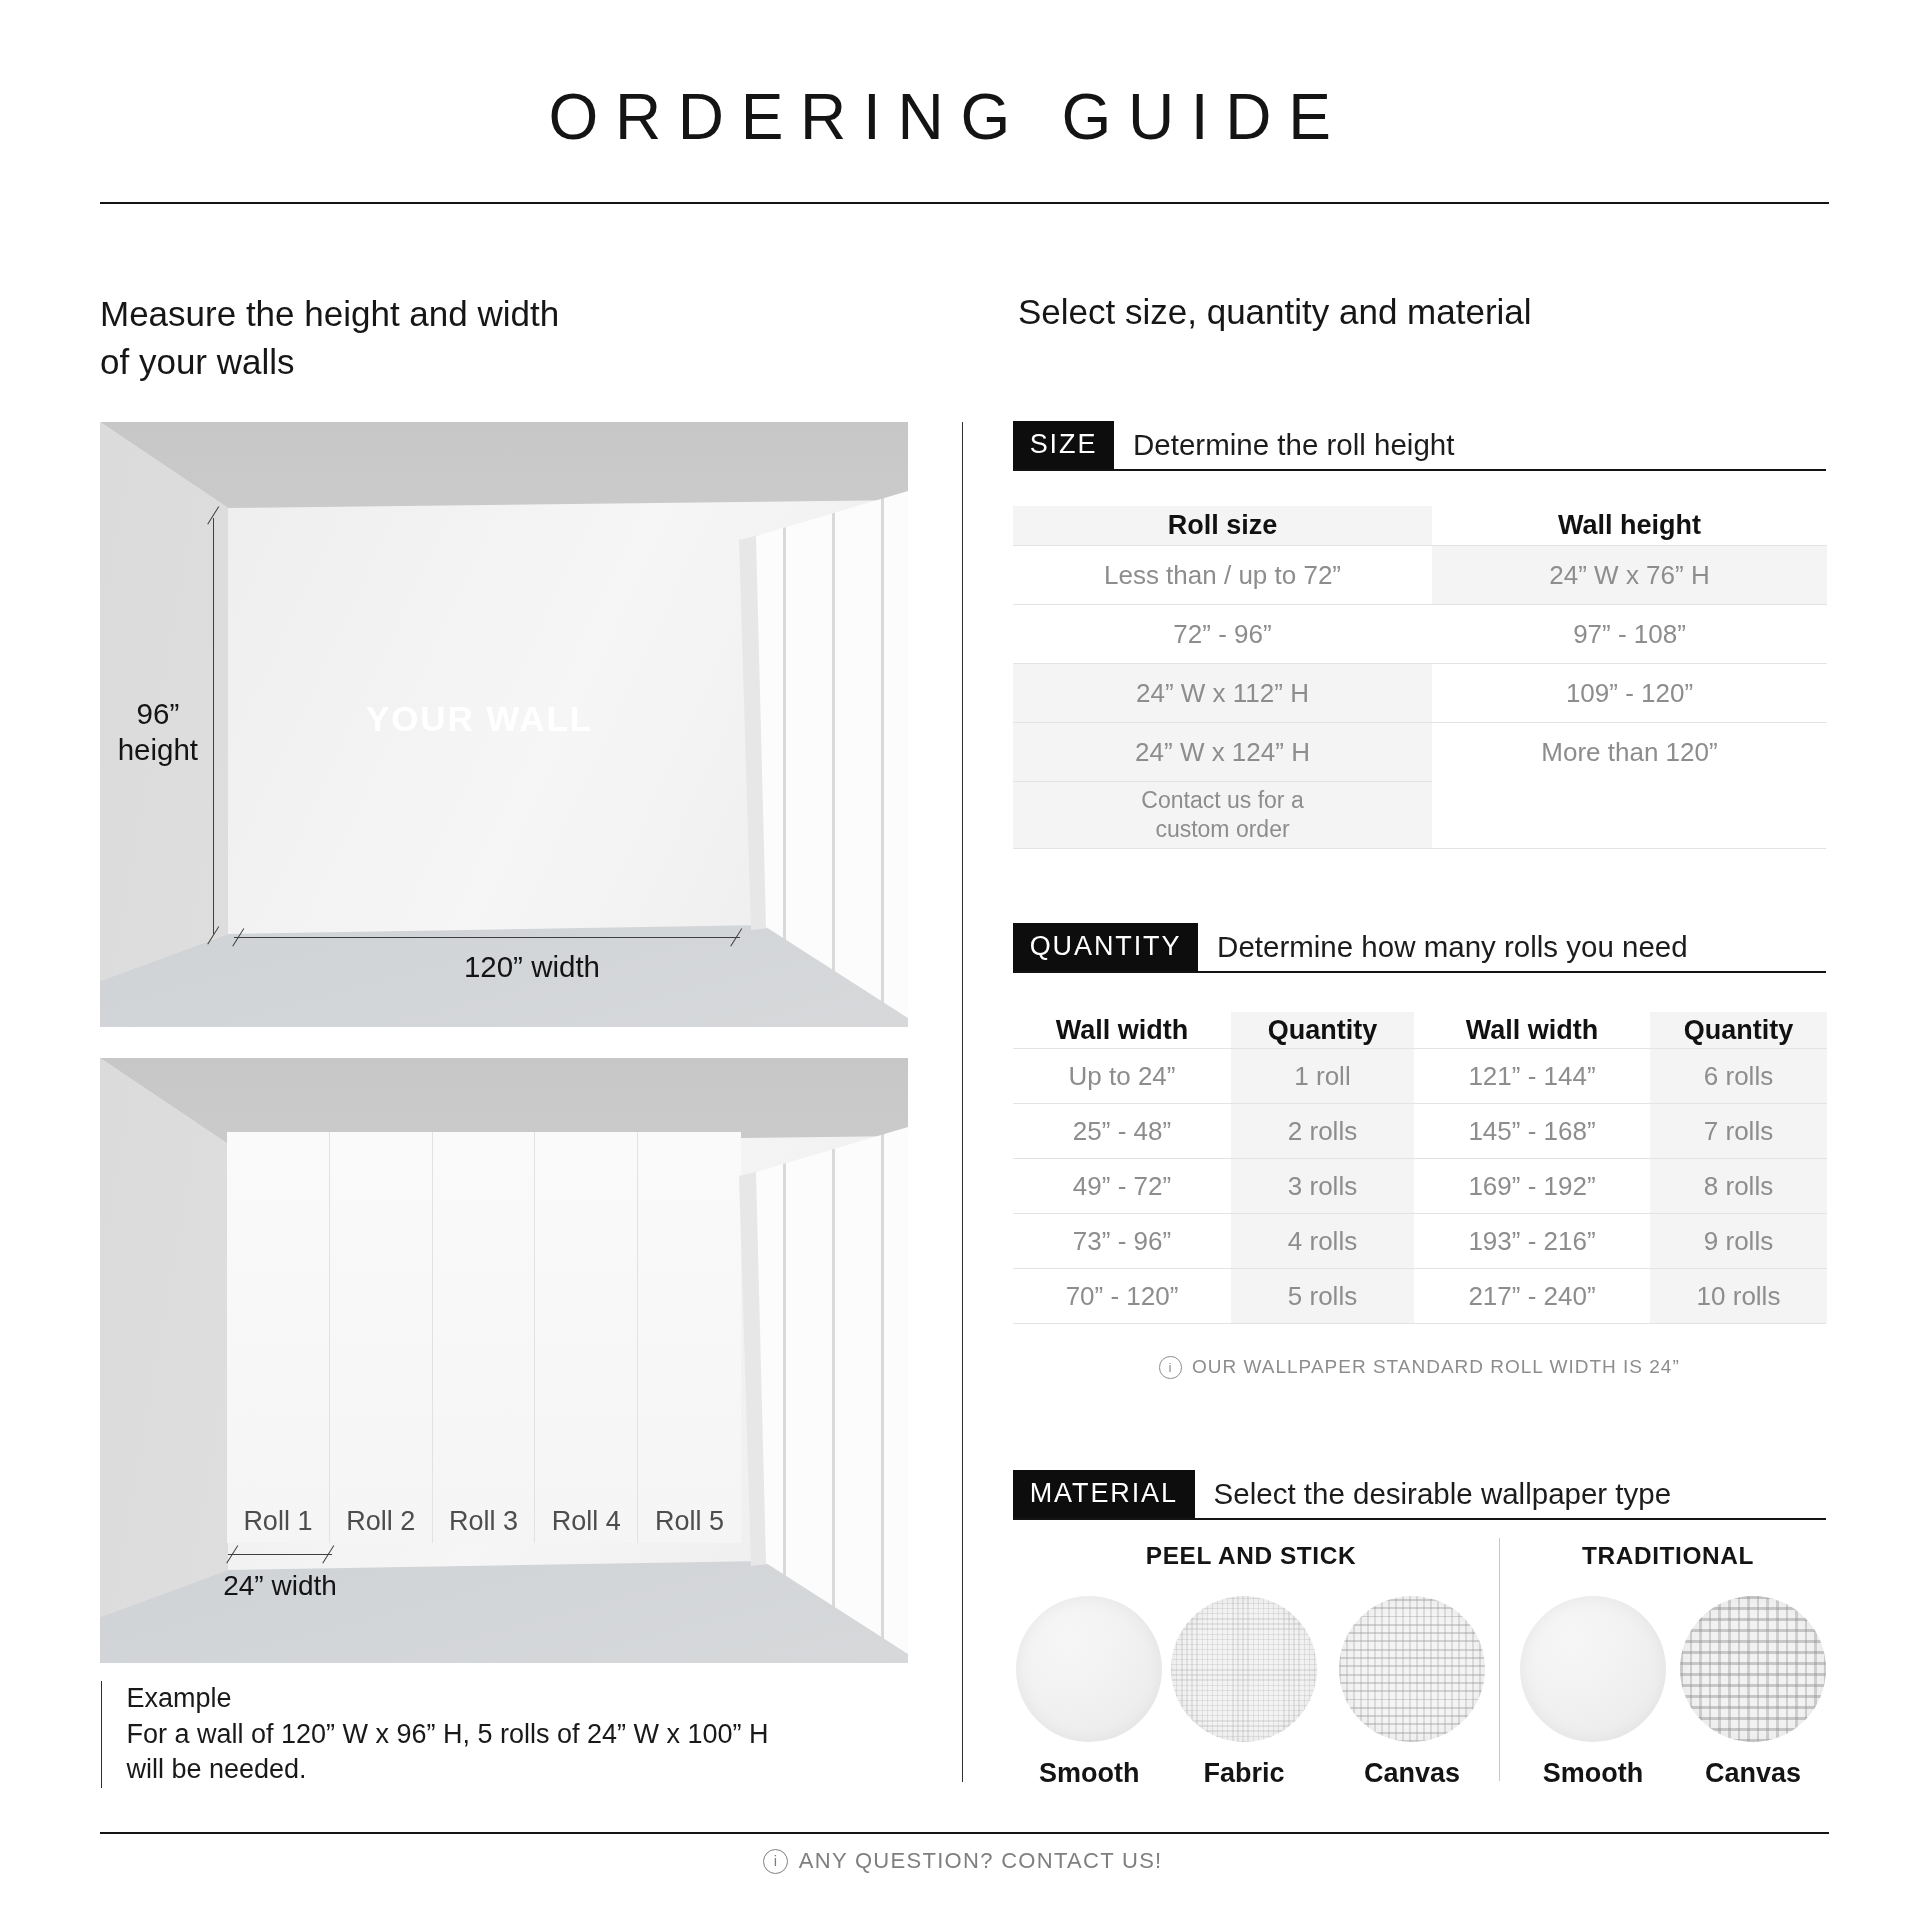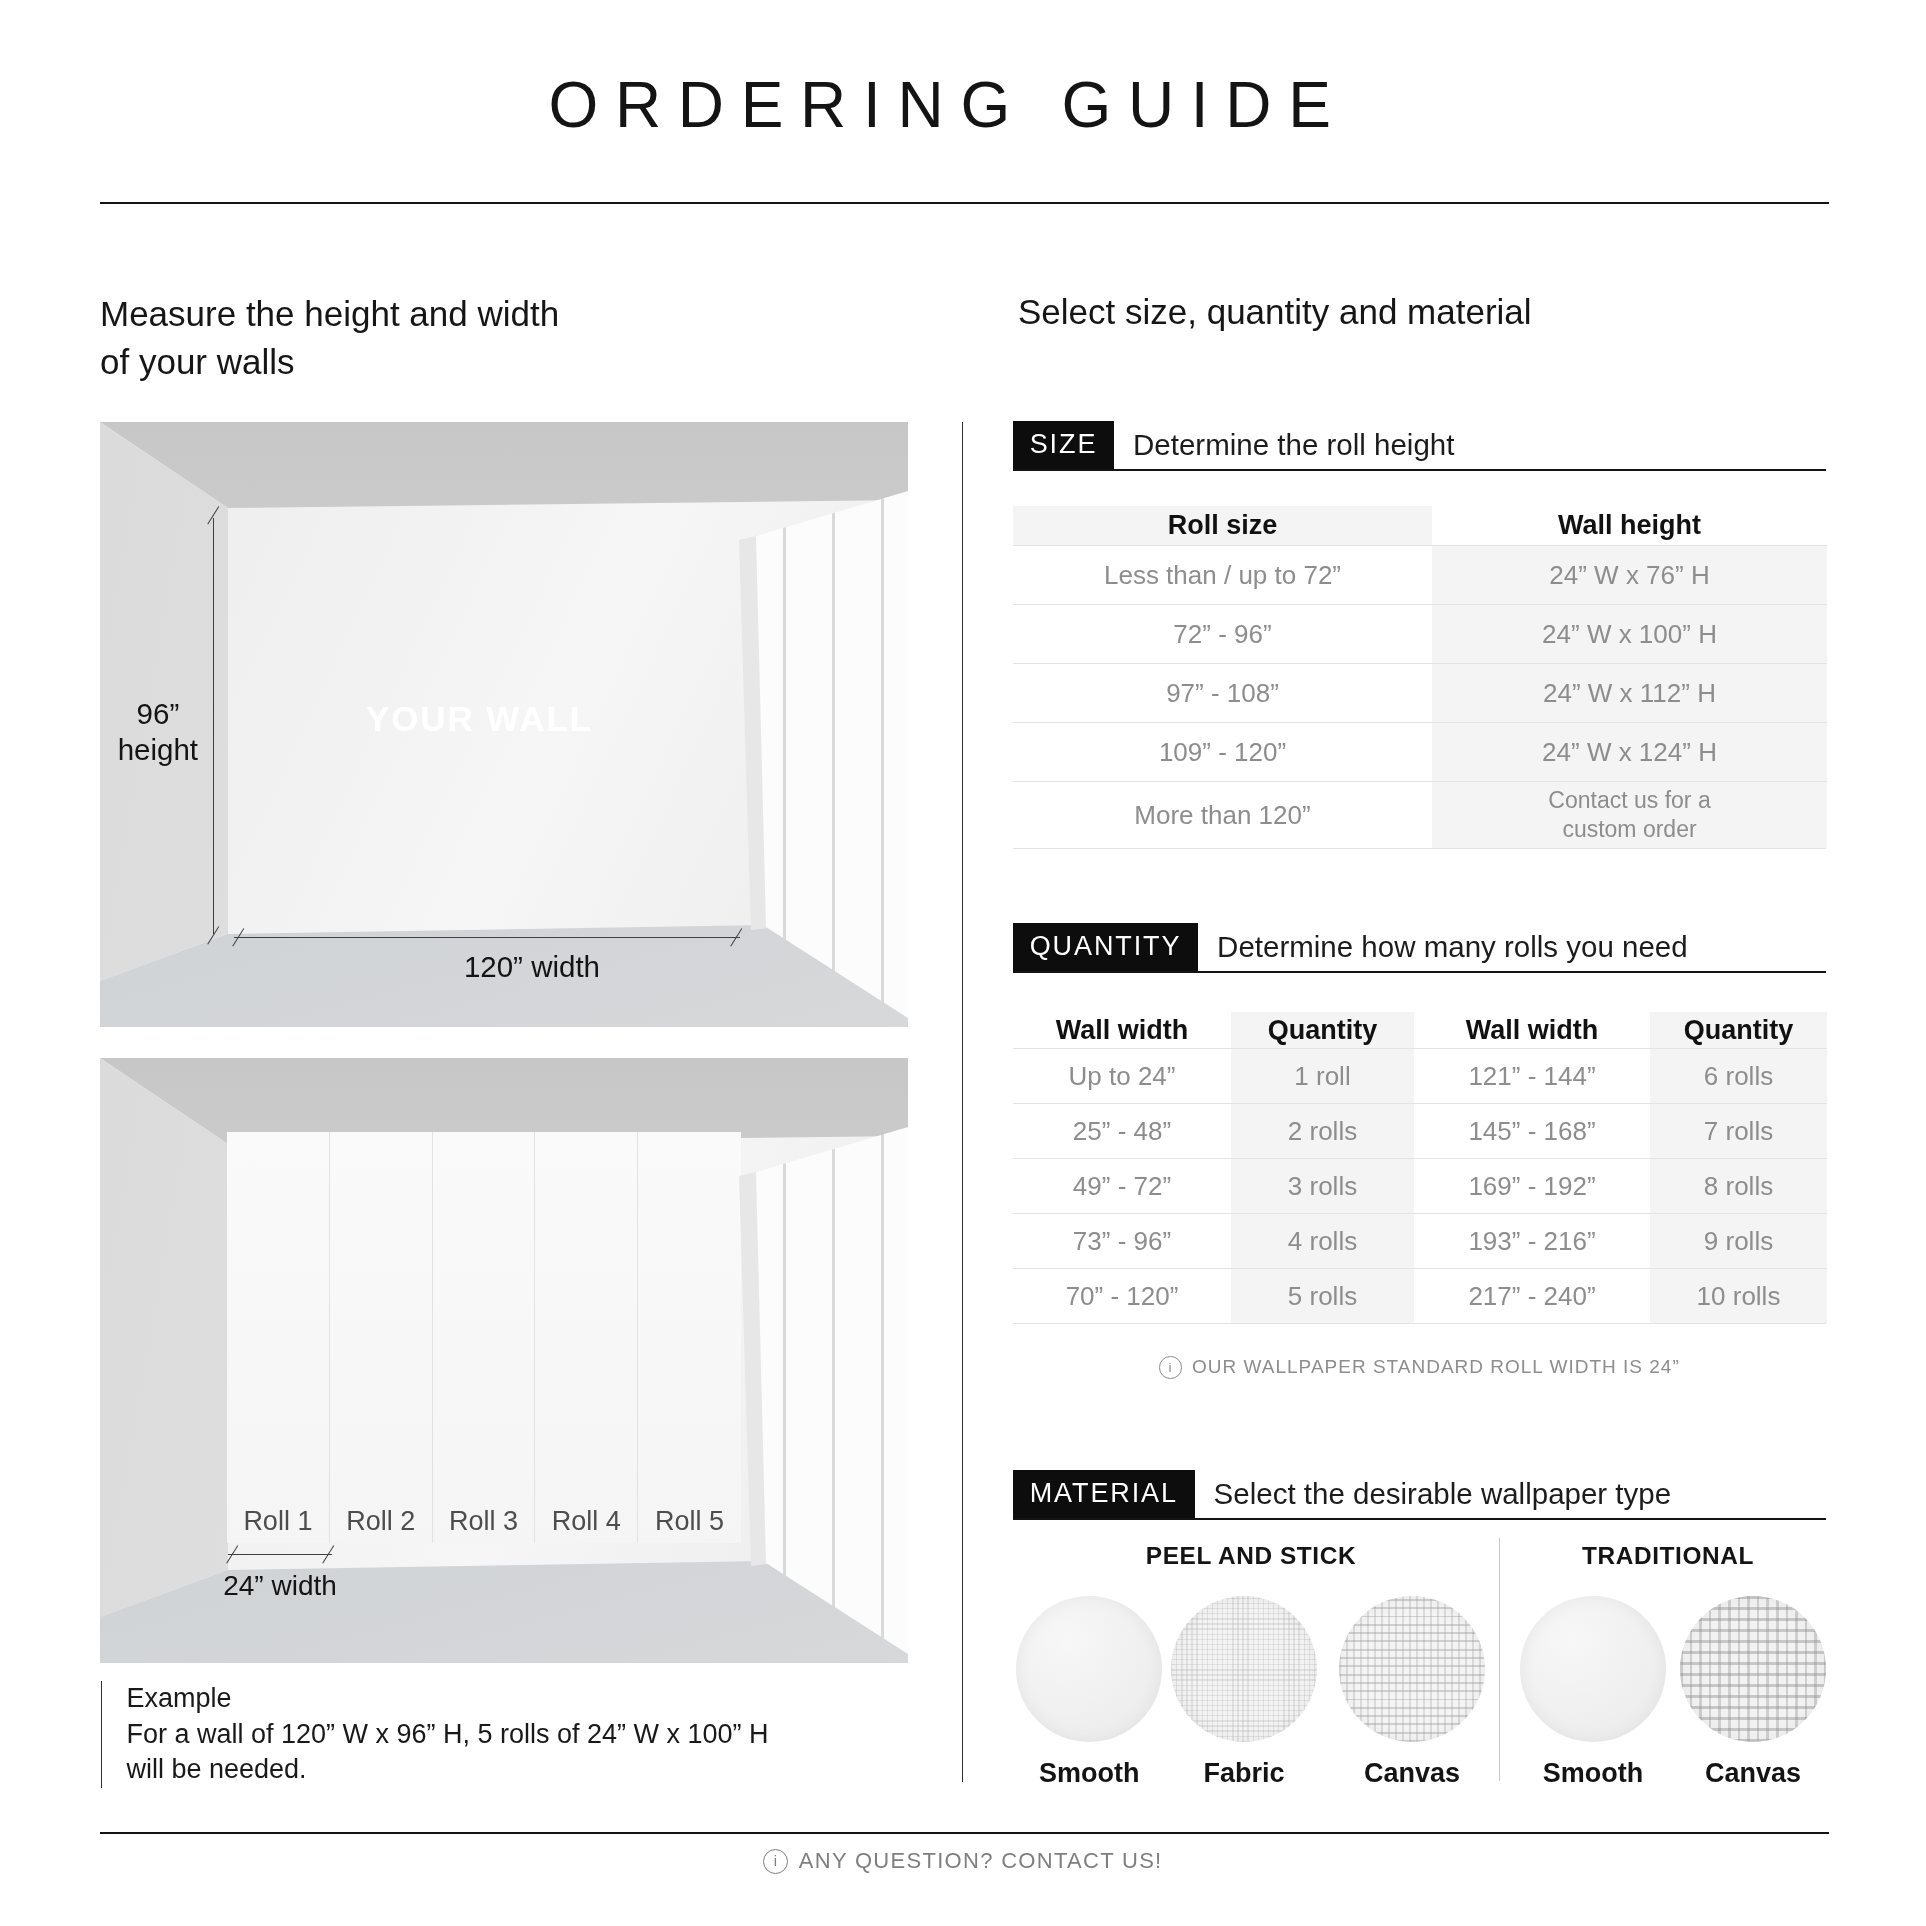--- a/index.html
+++ b/index.html
@@ -5,21 +5,21 @@
   html,body{margin:0;padding:0;}
   body{
     width:1926px;height:1926px;position:relative;background:#ffffff;
     font-family:"Liberation Sans", sans-serif;color:#141414;overflow:hidden;
   }
   .abs{position:absolute;}
   .pre{white-space:pre-line;}
   .center{text-align:left;}
 
   
-  .title{left:0;top:68px;width:1896px;text-align:center;font-size:64px;
+  .title{left:0;top:80px;width:1896px;text-align:center;font-size:64px;
          font-weight:400;letter-spacing:16.7px;color:#141414;}
   .rule{background:#141414;height:1.9px;}
   .rule-top{left:100px;top:202px;width:1729px;}
   .rule-footer{left:100px;top:1832px;width:1729px;}
   .col-divider{left:962px;top:422px;width:1.3px;height:1360px;background:#2e2e2e;}
 
   .left-heading{left:100px;top:290px;width:850px;font-size:35px;line-height:1.38;color:#161616;}
   .right-heading{left:1018px;top:292px;width:809px;font-size:35px;color:#161616;}
 
   
@@ -180,21 +180,20 @@
 <div class="sec-head sec-size">
   <div class="badge">SIZE</div>
   <div class="sec-sub">Determine the roll height</div>
 </div>
 <div class="tbl size-table">
   <div class="cell head alt">Roll size</div>
   <div class="cell head">Wall height</div>
   <div class="cell bt">Less than / up to 72”</div>
   <div class="cell bt alt">24” W x 76” H</div>
   <div class="cell bt">72” - 96”</div>
-  <div class="cell bt alt">24” W x 100” H</div>
   <div class="cell bt">97” - 108”</div>
   <div class="cell bt alt">24” W x 112” H</div>
   <div class="cell bt">109” - 120”</div>
   <div class="cell bt alt">24” W x 124” H</div>
   <div class="cell bt">More than 120”</div>
   <div class="cell bt alt small pre">Contact us for a
 custom order</div>
 </div>
 
 <div class="sec-head sec-quantity">

